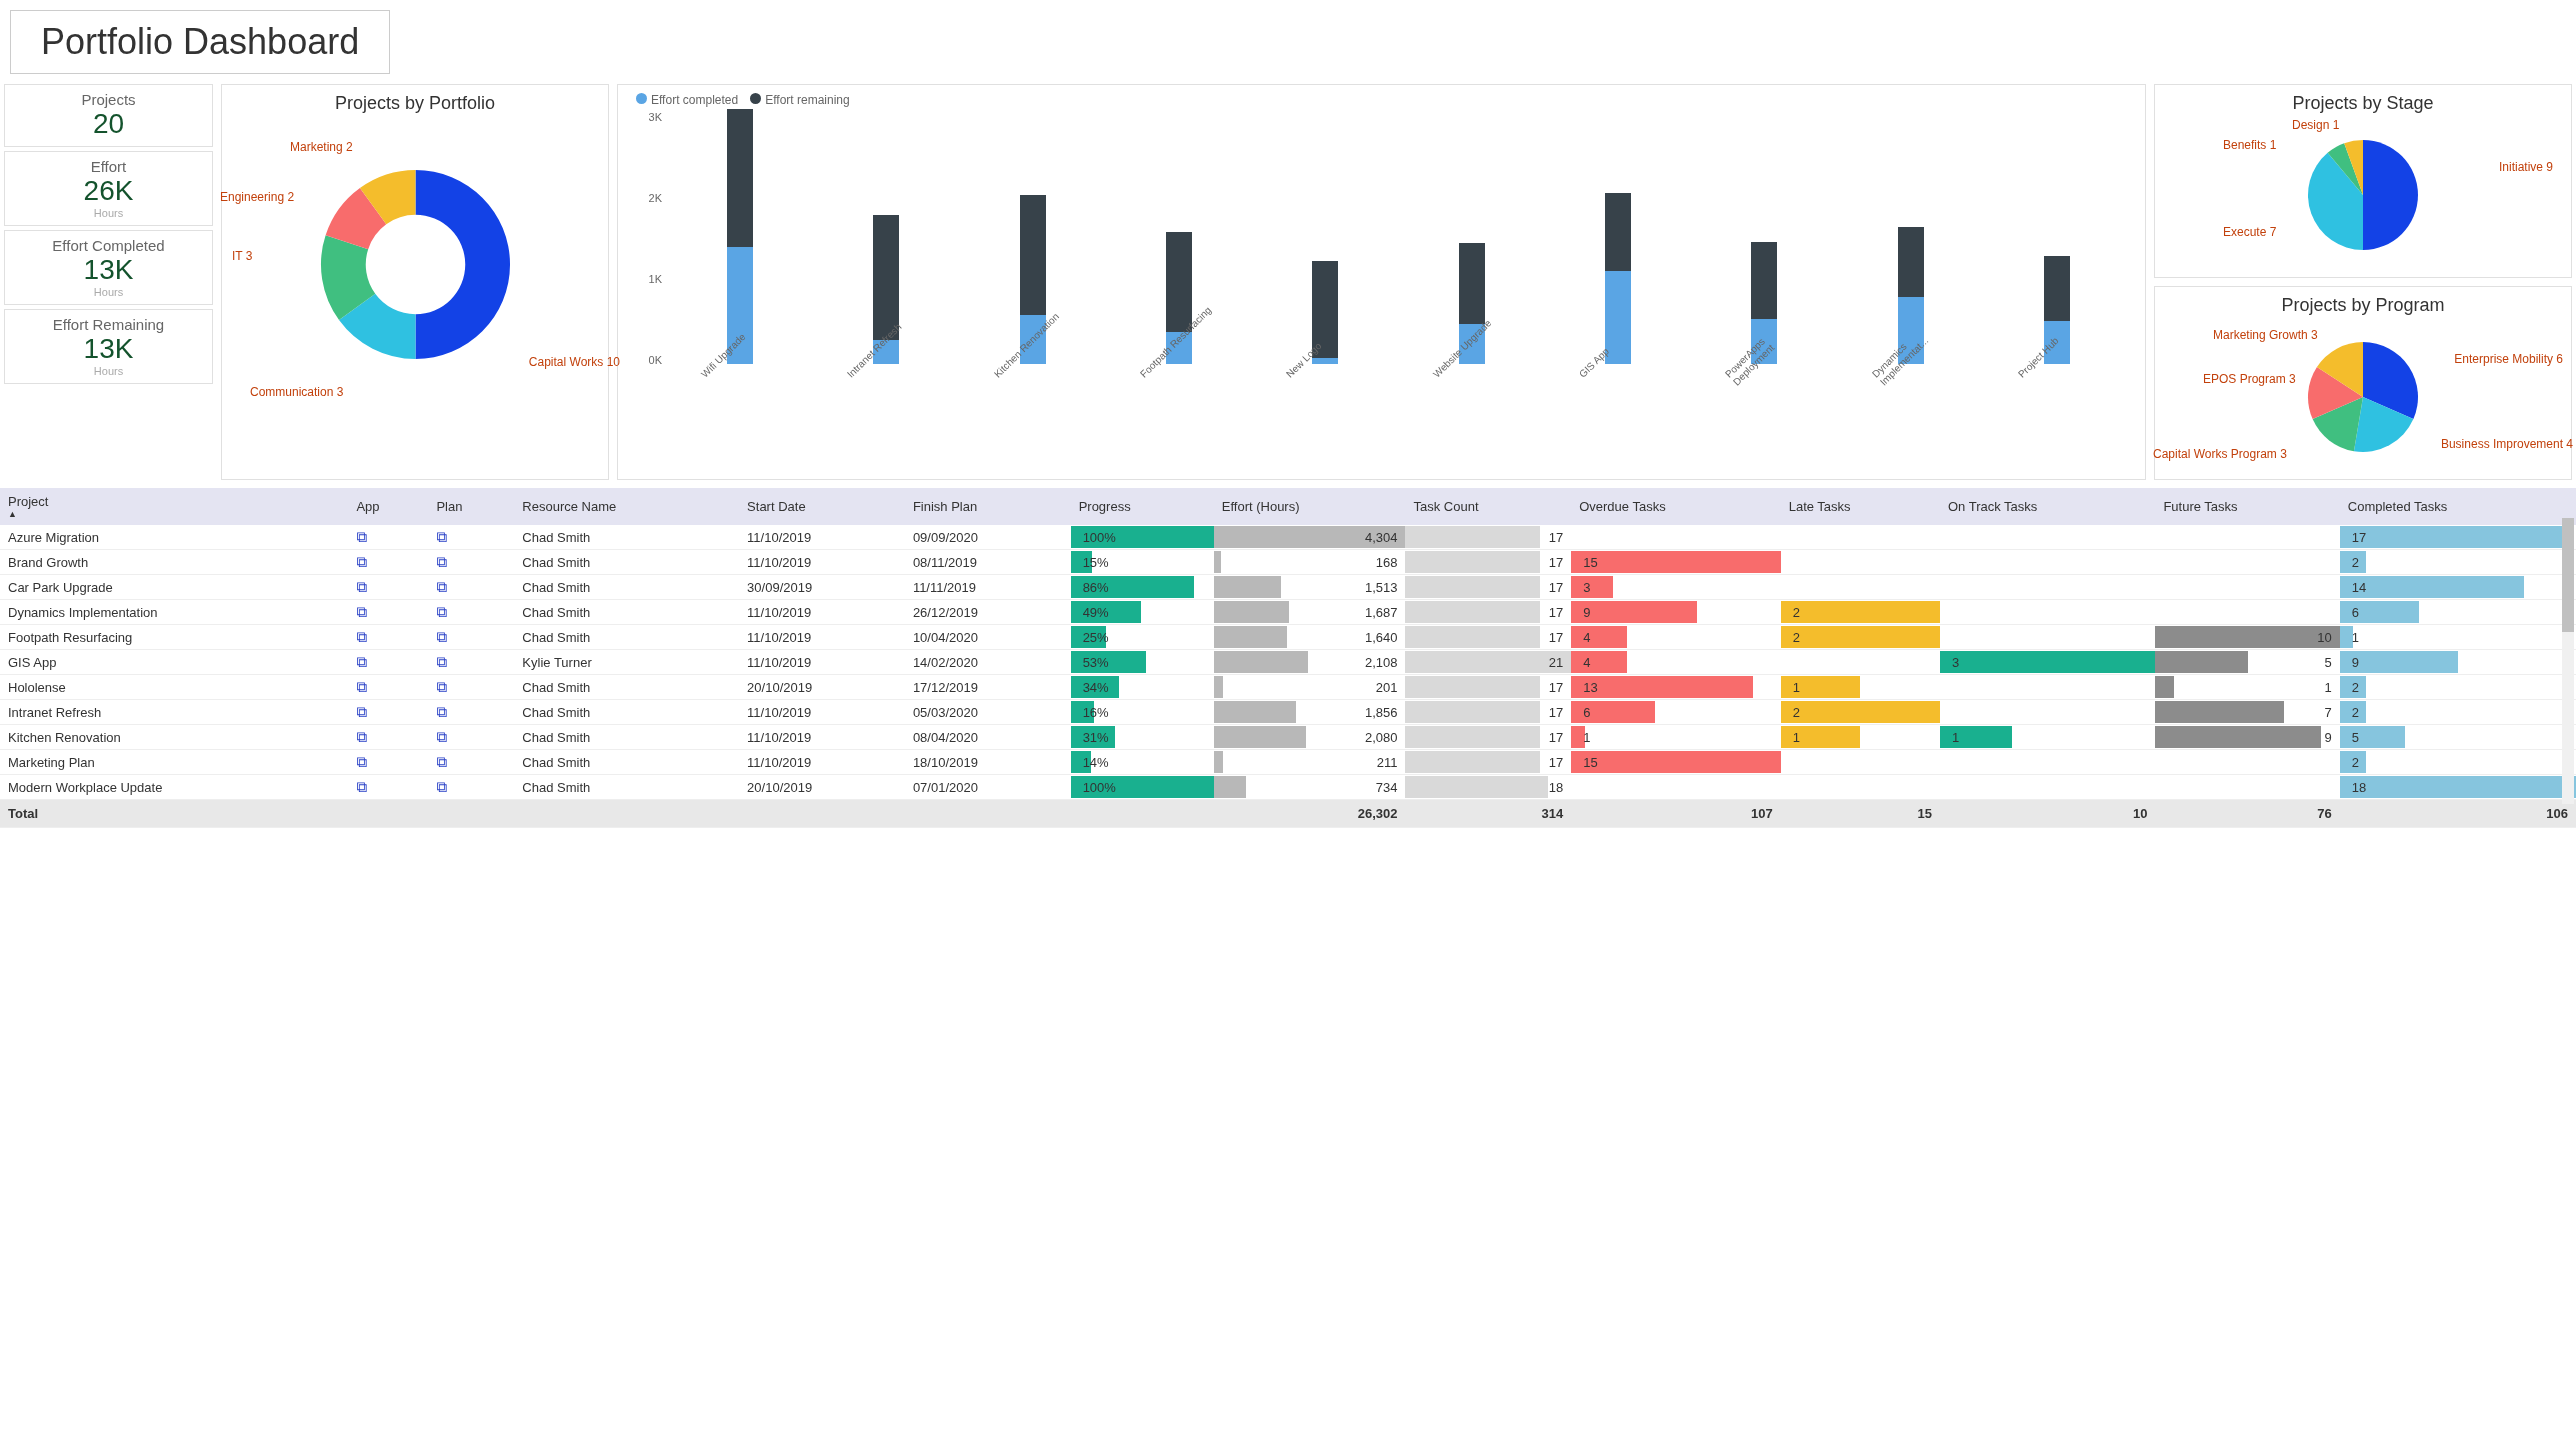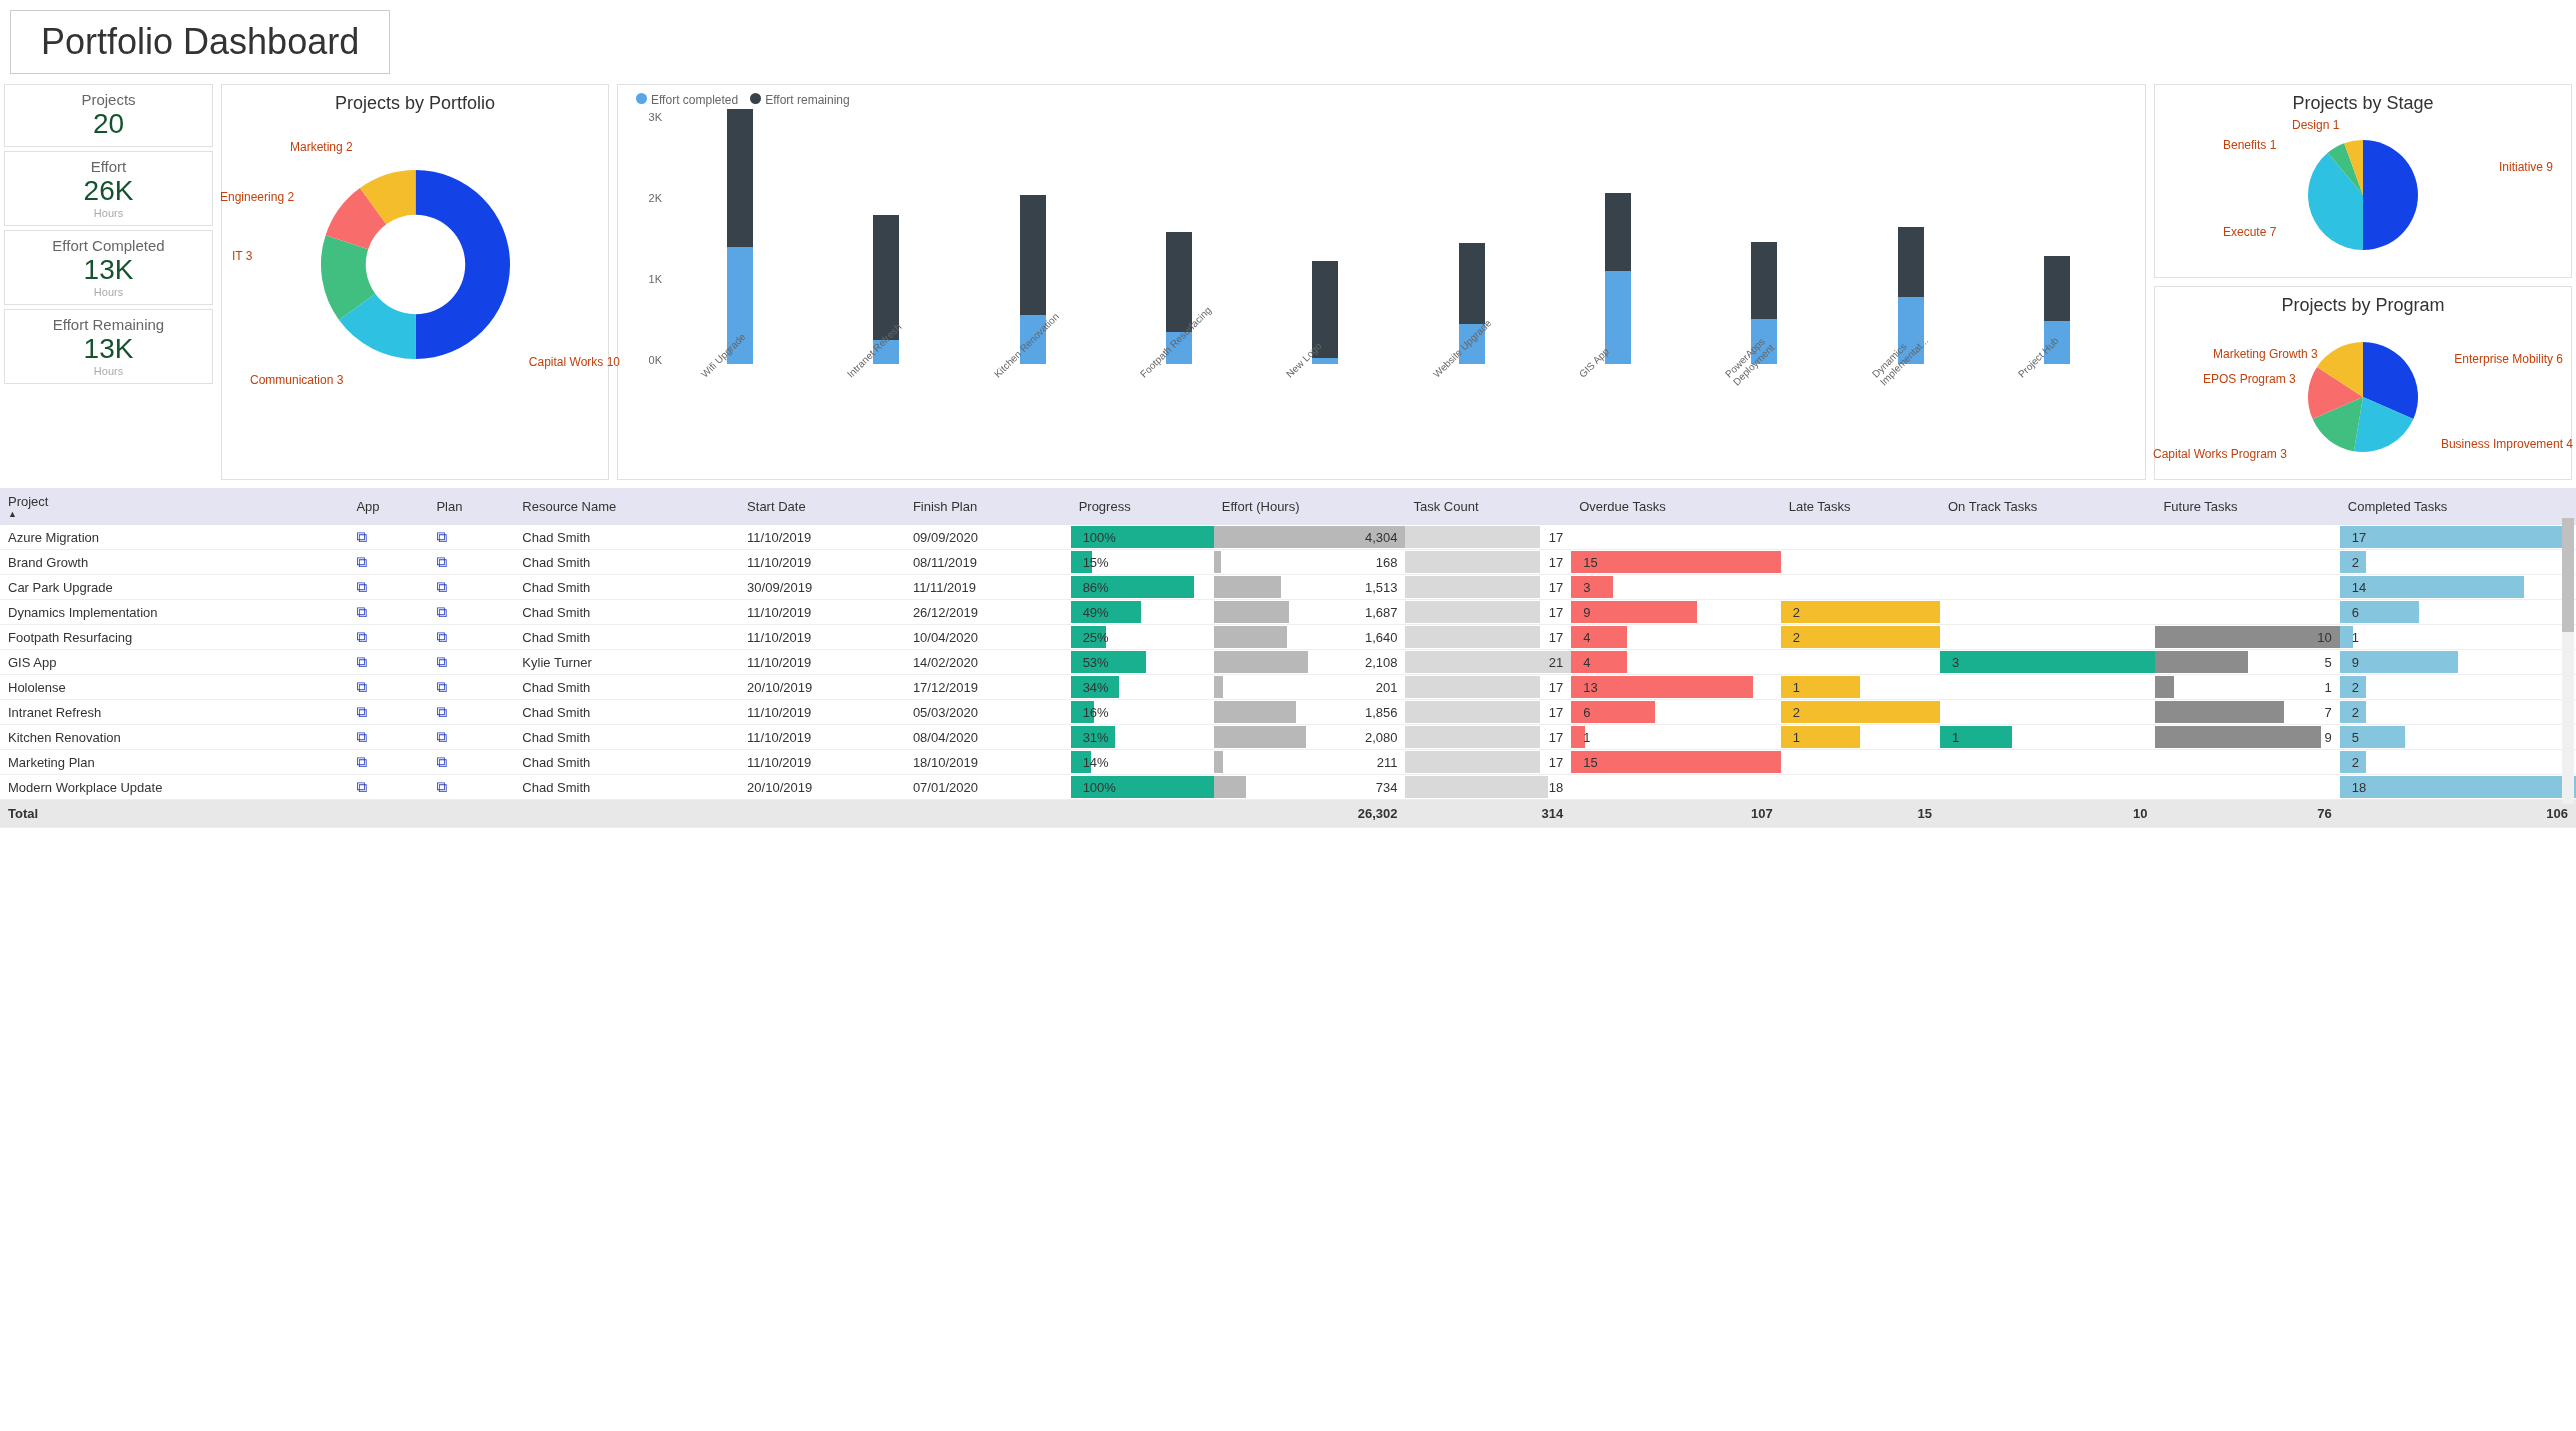--- a/index.html
+++ b/index.html
@@ -87,21 +87,21 @@
     <div class="donut-wrap">
       <svg id="donut-portfolio" width="199" height="199" viewBox="-100 -100 200 200">
           <path d="M 5.8170722959499274e-15 -95 A 95 95 0 0 1 5.8170722959499274e-15 95 L 3.061616997868383e-15 50 A 50 50 0 0 0 3.061616997868383e-15 -50 Z" fill="#1342e6"></path>
           <path d="M 5.8170722959499274e-15 95 A 95 95 0 0 1 -76.85661446562 55.83959896778496 L -40.450849718747364 29.38926261462366 A 50 50 0 0 0 3.061616997868383e-15 50 Z" fill="#2fc1e1"></path>
           <path d="M -76.85661446562 55.83959896778496 A 95 95 0 0 1 -90.3503690480396 -29.35661446561999 L -47.55282581475768 -15.450849718747364 A 50 50 0 0 0 -40.450849718747364 29.38926261462366 Z" fill="#40bf80"></path>
           <path d="M -90.3503690480396 -29.35661446561999 A 95 95 0 0 1 -55.83959896778496 -76.85661446562 L -29.38926261462366 -40.450849718747364 A 50 50 0 0 0 -47.55282581475768 -15.450849718747364 Z" fill="#f86c6c"></path>
           <path d="M -55.83959896778496 -76.85661446562 A 95 95 0 0 1 -1.745121688784978e-14 -95 L -9.184850993605149e-15 -50 A 50 50 0 0 0 -29.38926261462366 -40.450849718747364 Z" fill="#f4bd2c"></path>
         </svg>
 
       <div class="slice-label" style="right:-20px;bottom:40px;">Capital Works 10</div>
-      <div class="slice-label" style="left:20px;bottom:22px;margin-top:20px;">Communication 3</div>
+      <div class="slice-label" style="left:20px;bottom:10px;margin-top:20px;">Communication 3</div>
       <div class="slice-label" style="left:2px;top:129px;">IT 3</div>
       <div class="slice-label" style="left:-10px;top:70px;">Engineering 2</div>
       <div class="slice-label" style="left:60px;top:20px;">Marketing 2</div>
     </div>
   </div>
 
   <div class="card">
     <div class="legend">
       <span><span class="legend-dot" style="background:#5aa5e4"></span><span>Effort completed</span></span>
       <span><span class="legend-dot" style="background:#37424a"></span><span>Effort remaining</span></span>
@@ -210,21 +210,21 @@
             <path d="M 0 0 L 3.3677786976552213e-15 -55 A 55 55 0 0 1 50.367532966028165 22.093248355913314 Z" fill="#1342e6"></path>
             <path d="M 0 0 L 50.367532966028165 22.093248355913314 A 55 55 0 0 1 -9.052702465440351 54.249871687149735 Z" fill="#2fc1e1"></path>
             <path d="M 0 0 L -9.052702465440351 54.249871687149735 A 55 55 0 0 1 -50.36753296602815 22.09324835591334 Z" fill="#40bf80"></path>
             <path d="M 0 0 L -50.36753296602815 22.09324835591334 A 55 55 0 0 1 -46.044156304439085 -30.082148696733462 Z" fill="#f86c6c"></path>
             <path d="M 0 0 L -46.044156304439085 -30.082148696733462 A 55 55 0 0 1 -1.0103336092965664e-14 -55 Z" fill="#f4bd2c"></path>
           </svg>
         <div class="slice-label" style="right:0px;top:30px;text-align:left;"><span>Enterprise Mobility 6</span></div>
         <div class="slice-label" style="right:-10px;bottom:20px;text-align:left;"><span>Business Improvement 4</span></div>
         <div class="slice-label" style="left:-10px;bottom:10px;text-align:right;"><span>Capital Works Program 3</span></div>
         <div class="slice-label" style="left:40px;top:50px;text-align:right;"><span>EPOS Program 3</span></div>
-        <div class="slice-label" style="left:50px;top:25px;text-align:right;"><span>Marketing Growth 3</span></div>
+        <div class="slice-label" style="left:50px;top:6px;text-align:right;"><span>Marketing Growth 3</span></div>
       </div>
     </div>
   </div>
 </div>
 
 
 <div class="table-wrap">
   <table>
     <thead>
       <tr id="th-row">

